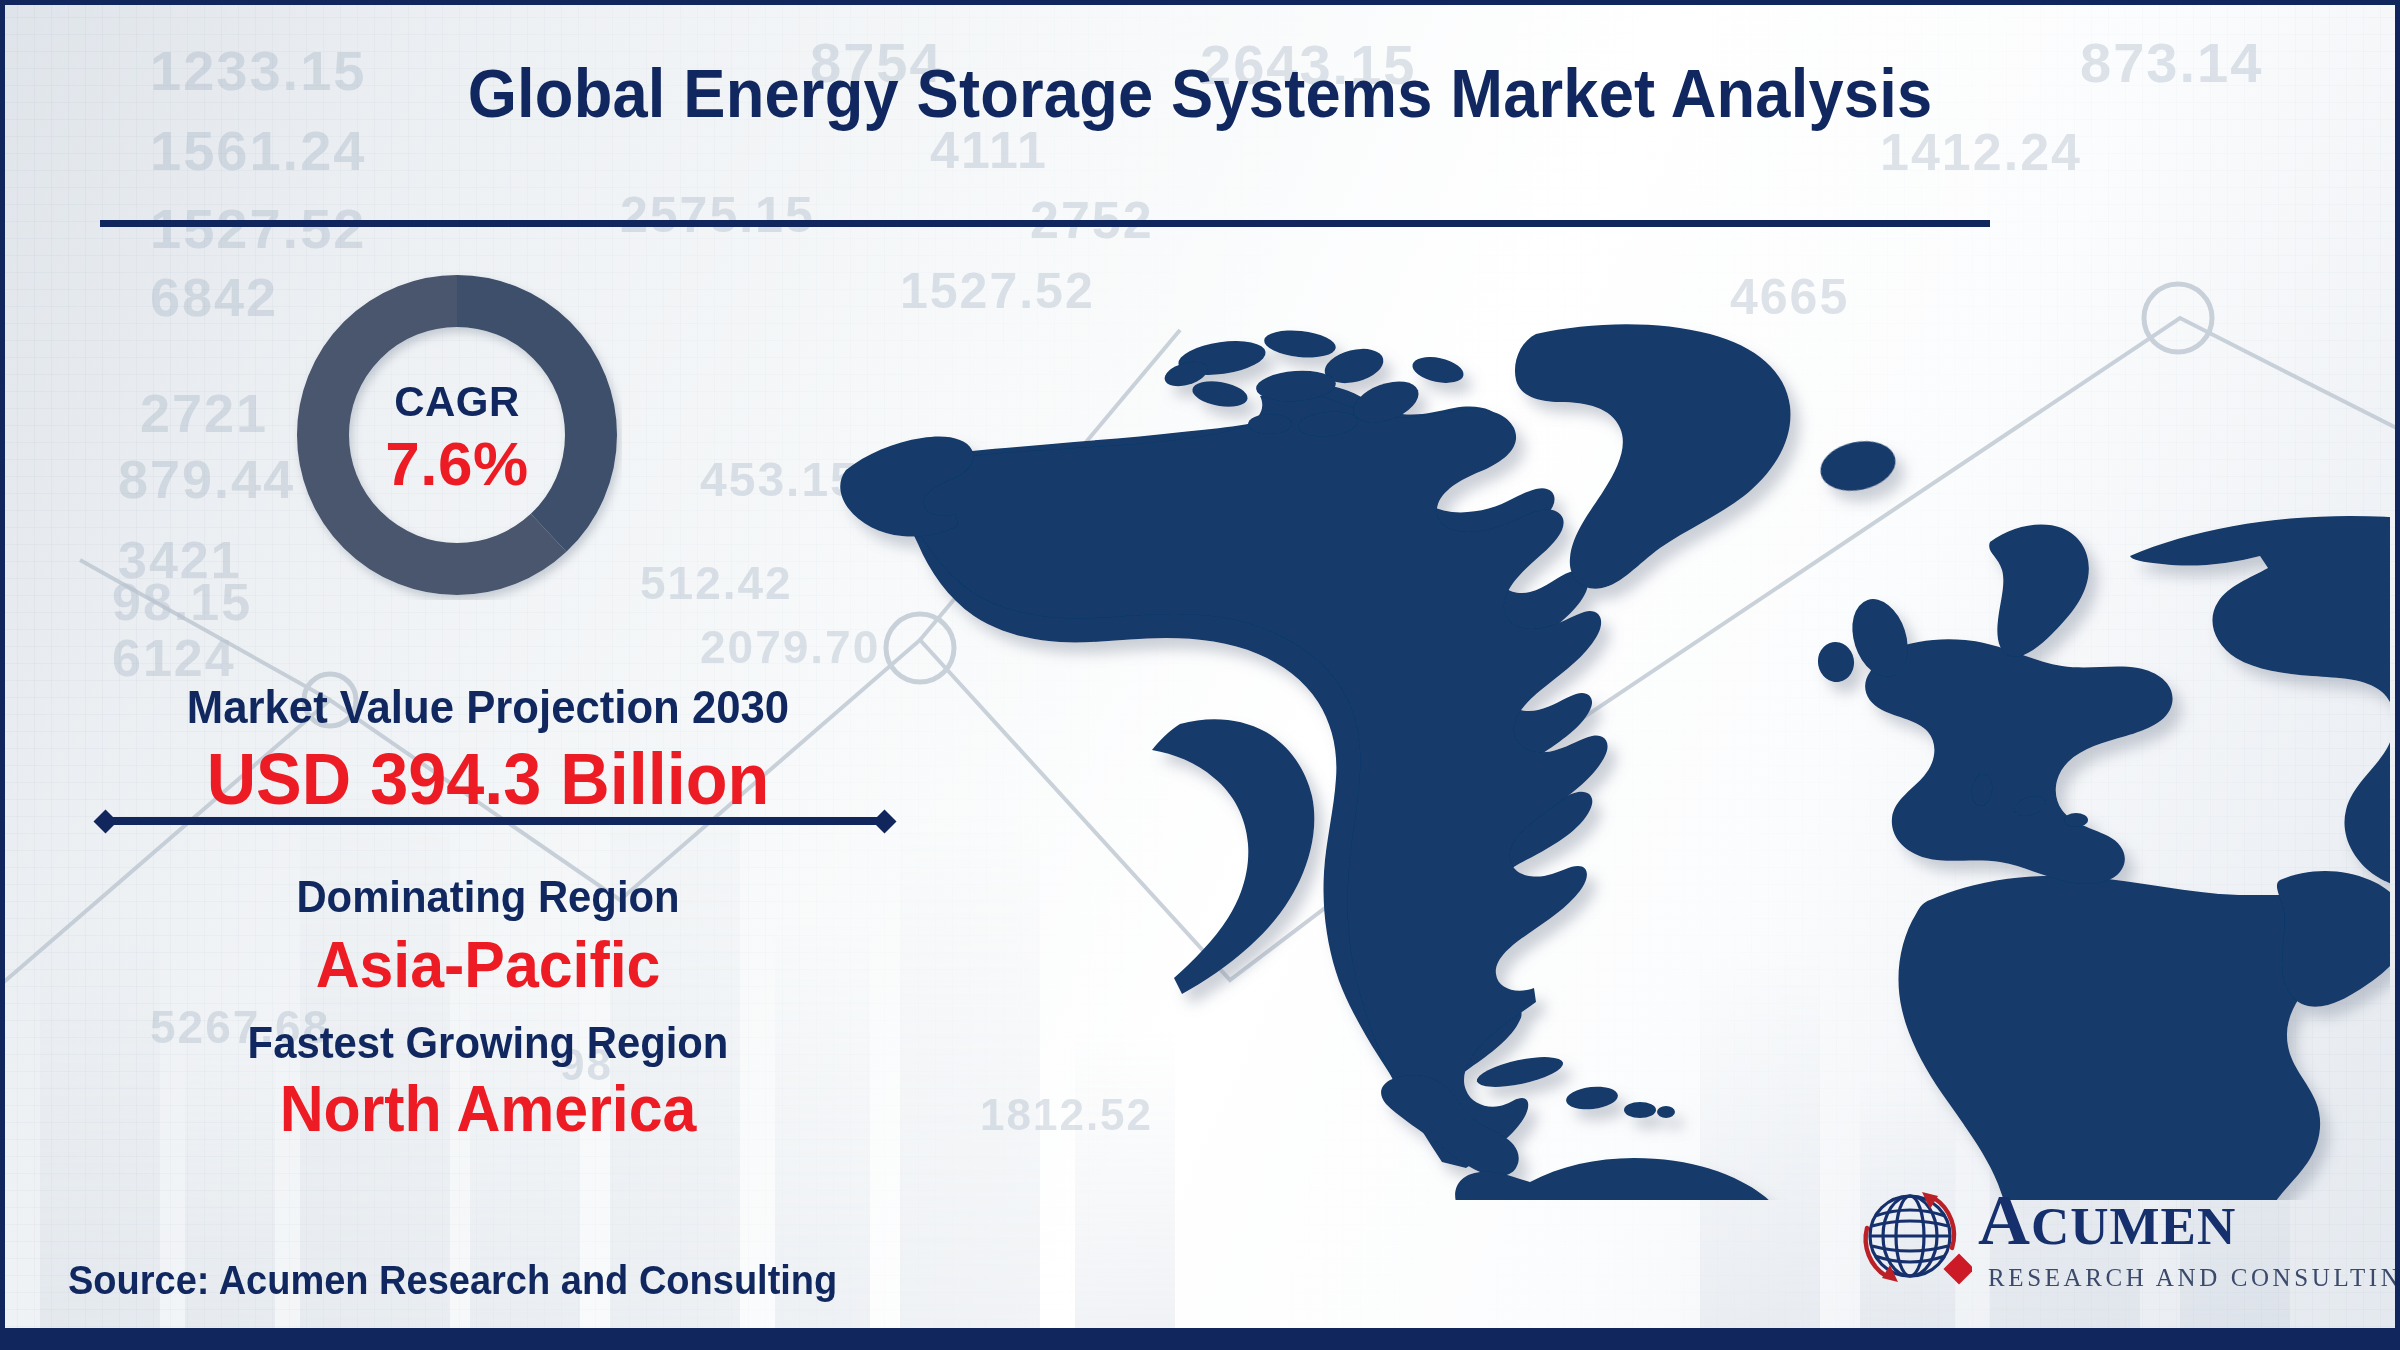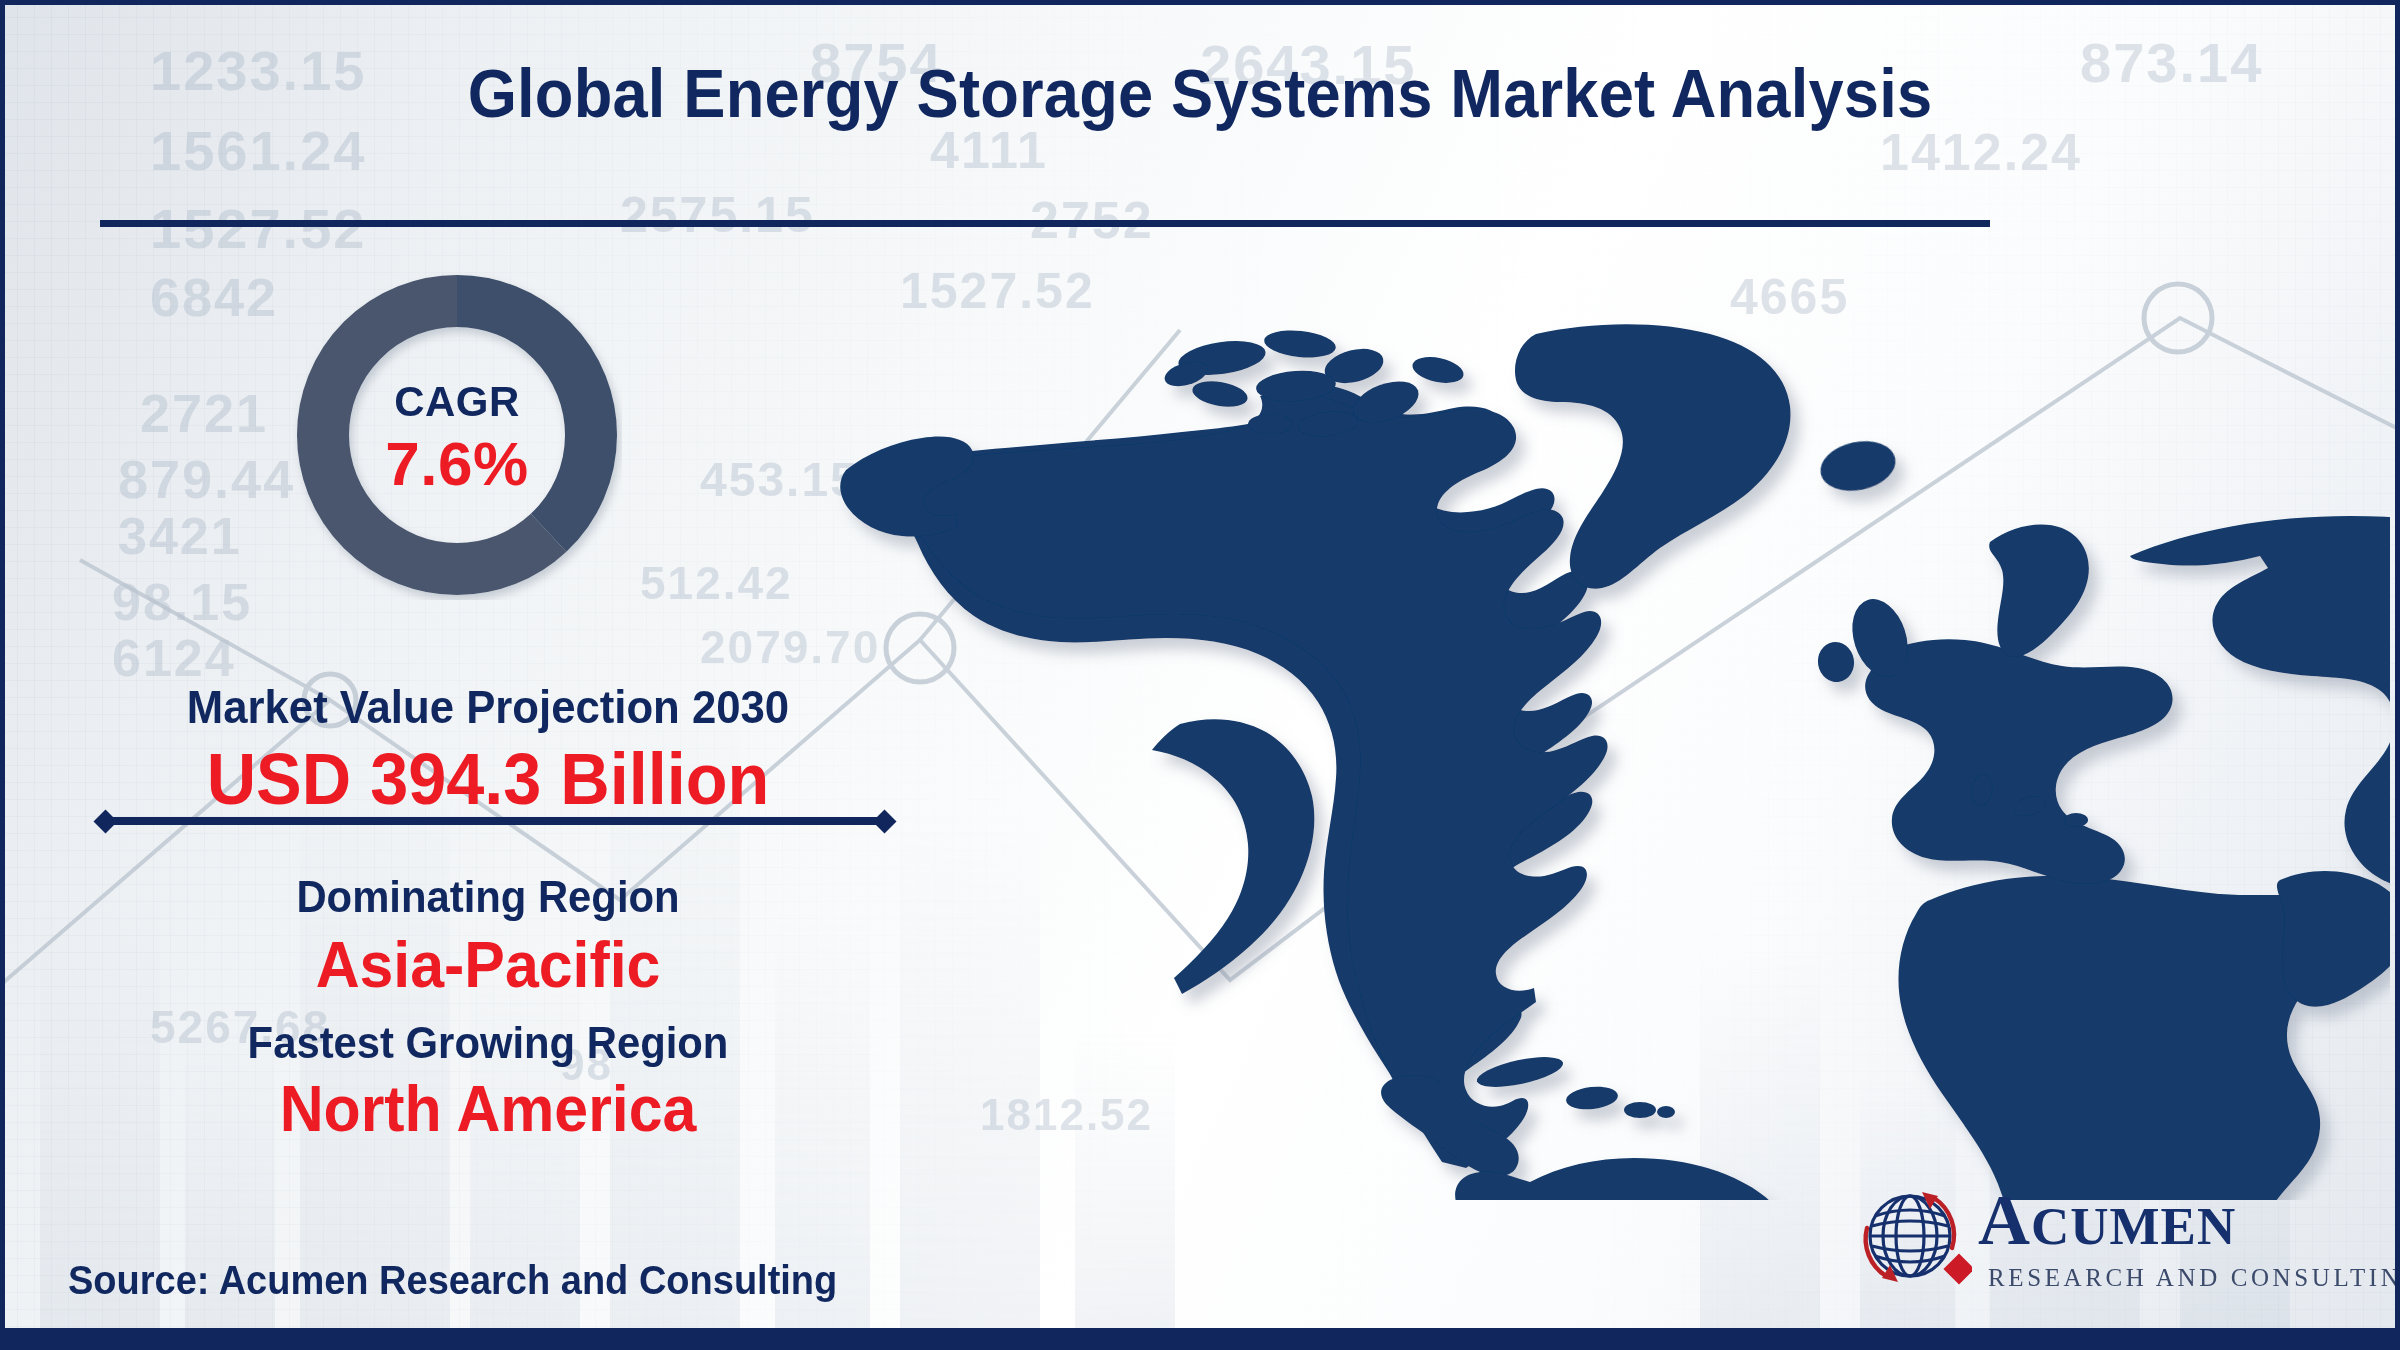--- a/index.html
+++ b/index.html
@@ -153,21 +153,21 @@
     <span style="left:1880px;top:122px;font-size:52px;">1412.24</span>
     <span style="left:150px;top:196px;font-size:56px;">1527.52</span>
     <span style="left:620px;top:186px;font-size:50px;">2575.15</span>
     <span style="left:1030px;top:190px;font-size:52px;">2752</span>
     <span style="left:150px;top:266px;font-size:54px;">6842</span>
     <span style="left:900px;top:262px;font-size:50px;">1527.52</span>
     <span style="left:1730px;top:268px;font-size:50px;">4665</span>
     <span style="left:140px;top:382px;font-size:54px;">2721</span>
     <span style="left:118px;top:448px;font-size:54px;">879.44</span>
     <span style="left:700px;top:452px;font-size:48px;">453.15</span>
-    <span style="left:118px;top:506px;font-size:52px;">3421</span>
+    <span style="left:118px;top:530px;font-size:52px;">3421</span>
     <span style="left:640px;top:556px;font-size:46px;">512.42</span>
     <span style="left:112px;top:572px;font-size:52px;">98.15</span>
     <span style="left:700px;top:620px;font-size:46px;">2079.70</span>
     <span style="left:112px;top:628px;font-size:52px;text-align:right;">6124</span>
     <span style="left:150px;top:1000px;font-size:46px;">5267.68</span>
     <span style="left:560px;top:1040px;font-size:44px;">98</span>
     <span style="left:980px;top:1090px;font-size:44px;">1812.52</span>
   </div>
 
   <svg class="netchart" viewBox="0 0 2400 1350" preserveAspectRatio="none">

